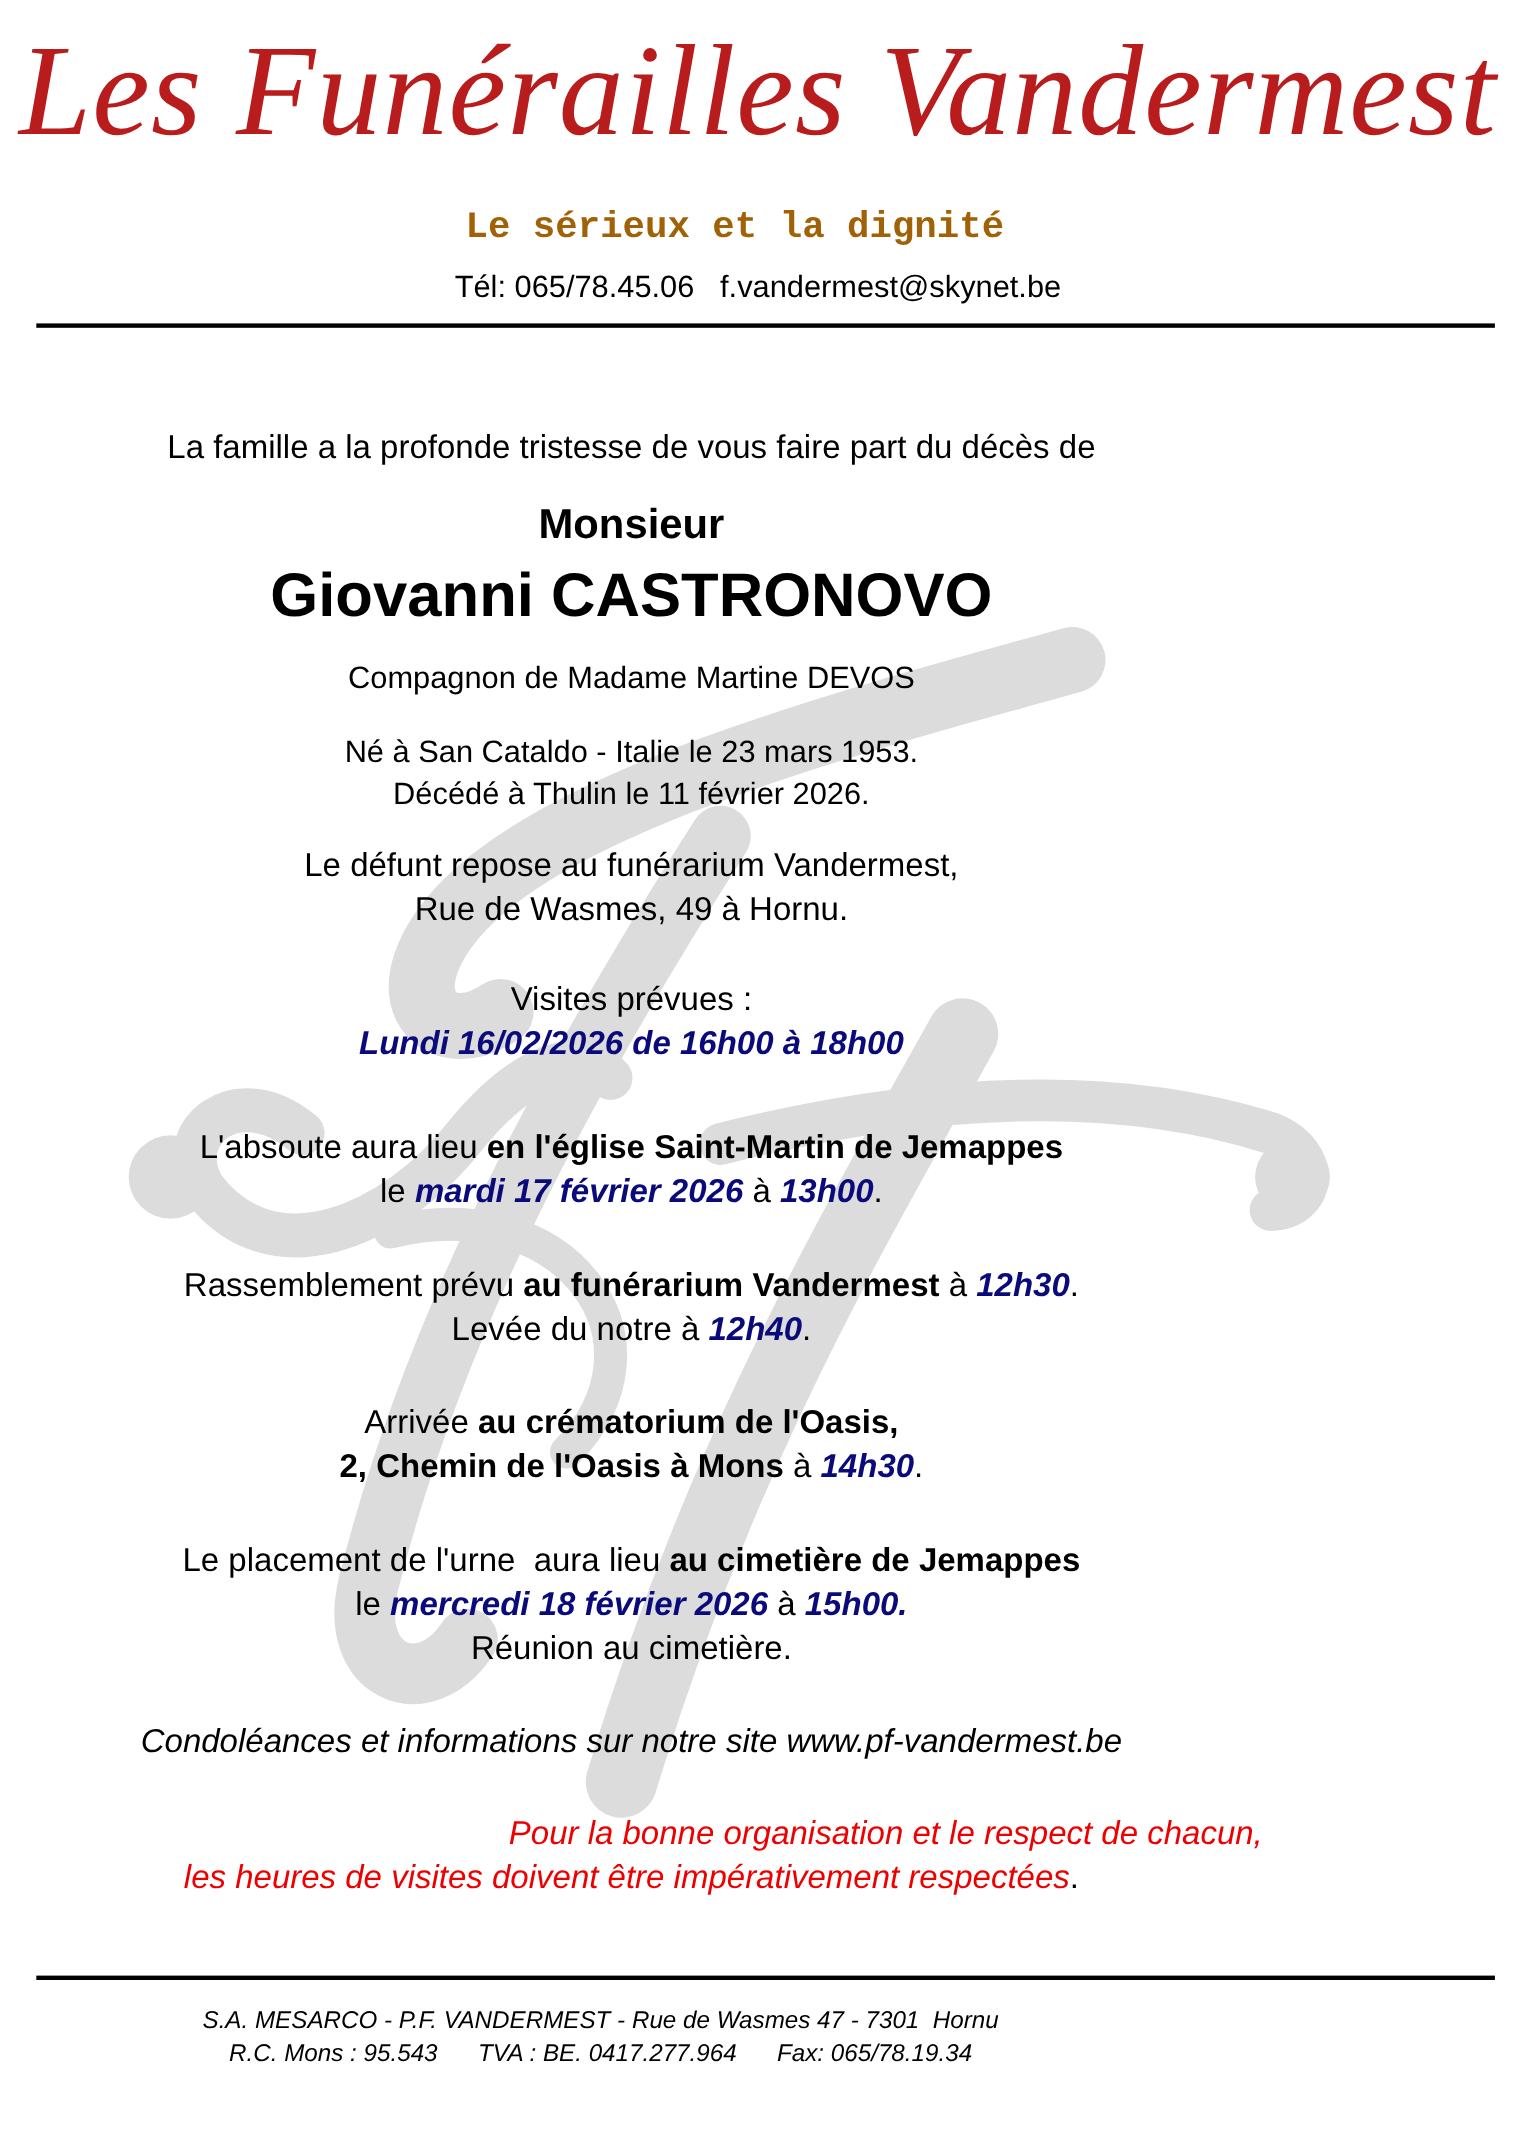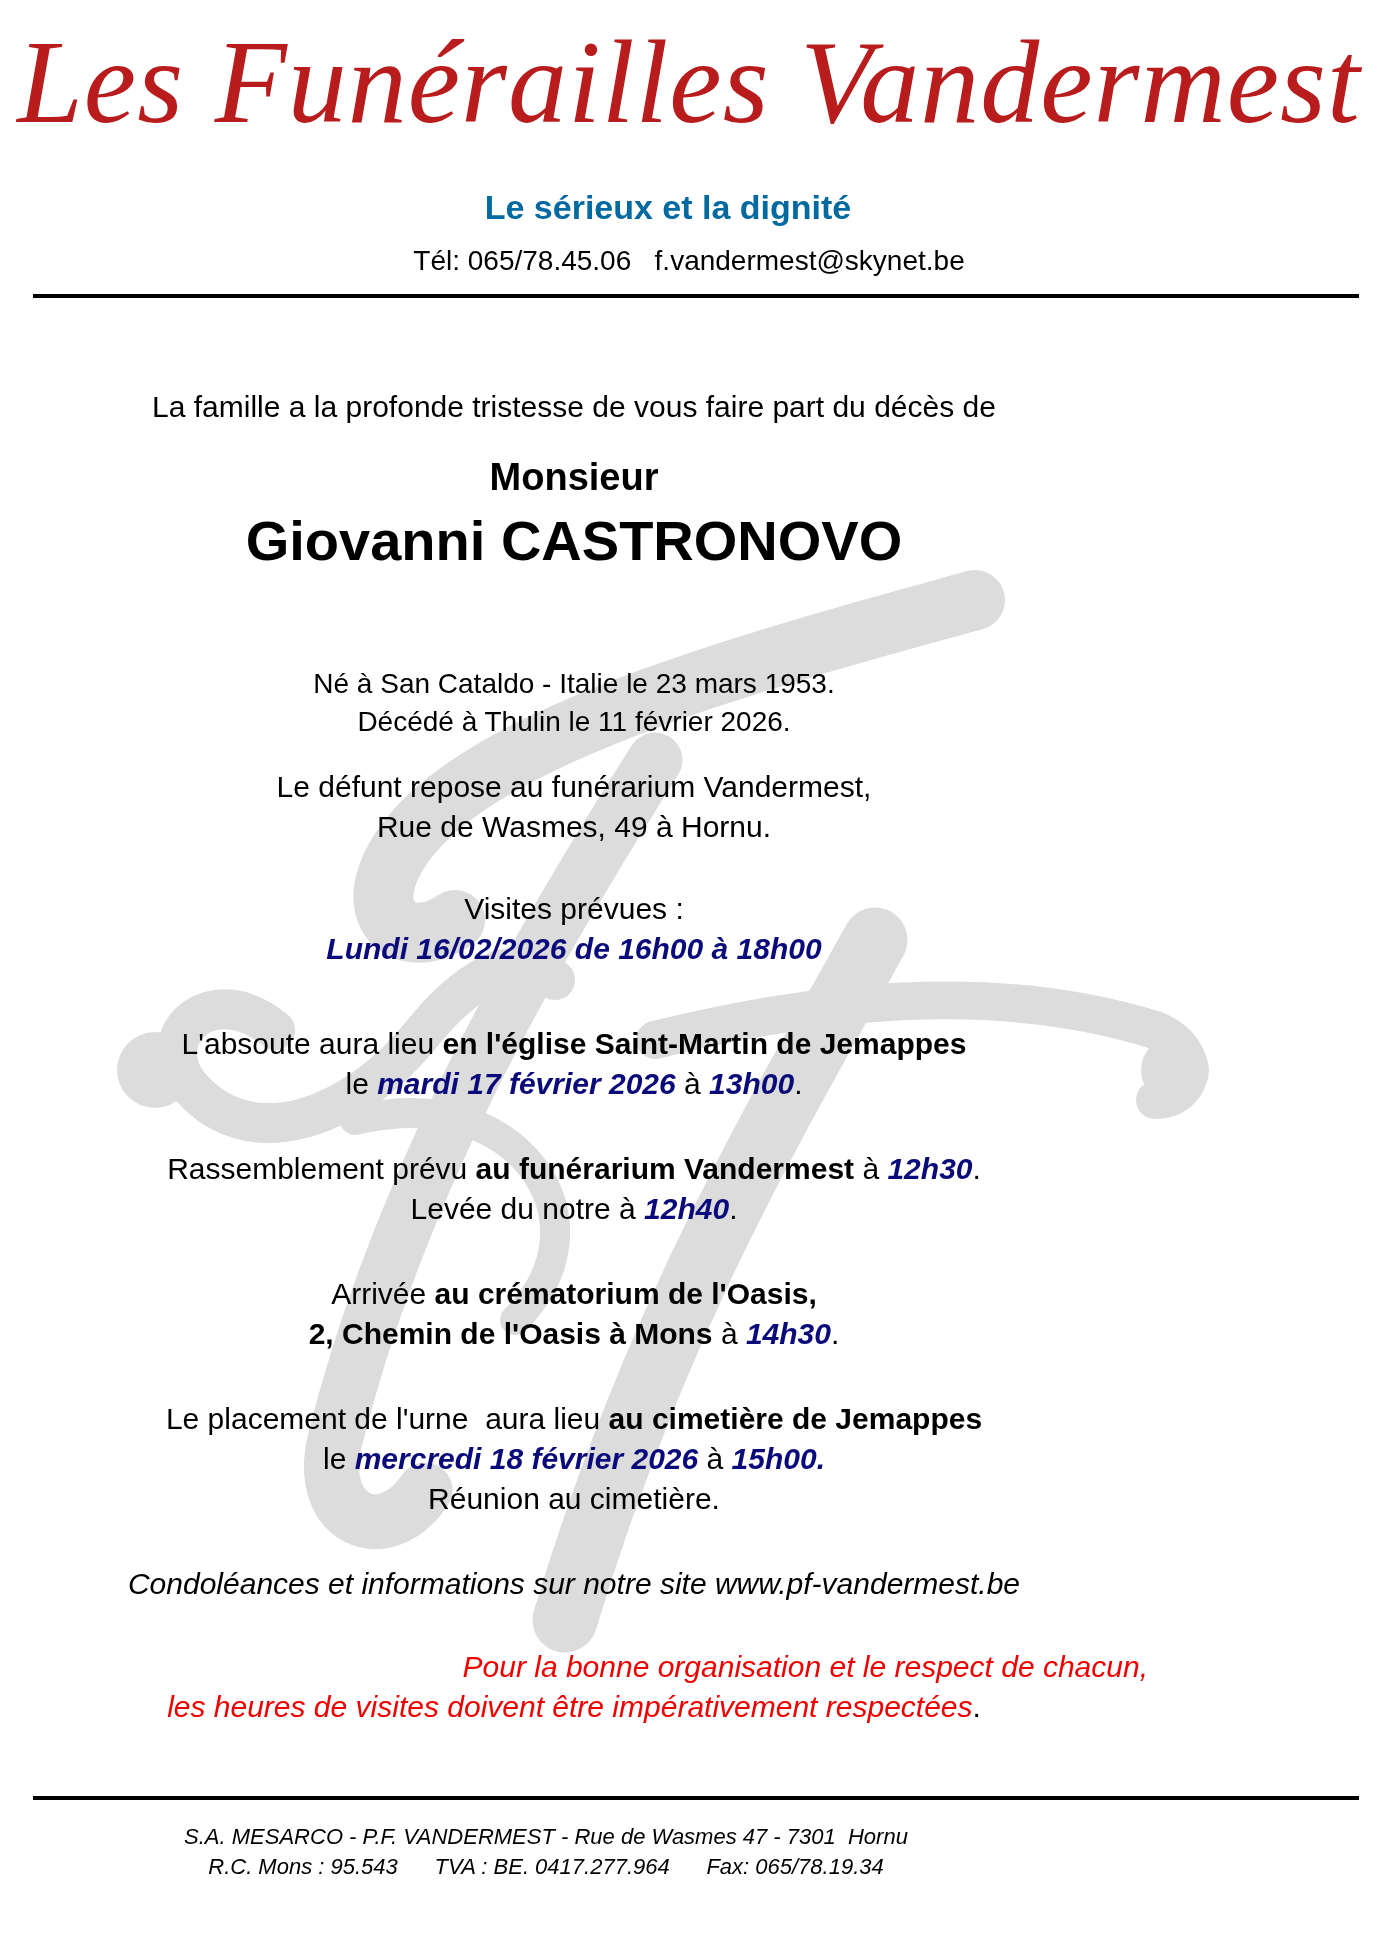--- a/index.html
+++ b/index.html
@@ -3,21 +3,21 @@
 <meta charset="utf-8">
 <style>
   html, body { margin: 0; padding: 0; background: #ffffff; }
   body { width: 1378px; height: 1948px; position: relative; overflow: hidden;
          font-family: "Liberation Sans", sans-serif; color: #000; }
   .page { position: absolute; inset: 0; }
   .brand { position: absolute; top: 18px; left: 0; width: 1378px; text-align: center;
            font-family: "Liberation Serif", serif; font-style: italic; color: #b91c1c;
            font-size: 118px; line-height: 130px; letter-spacing: 1px; font-weight: normal; }
   .tagline { position: absolute; top: 188px; left: 0; width: 1336px; text-align: center;
-             color: #0369a1; font-weight: bold; font-size: 34px; }
+             color: #a16207; font-weight: bold; font-size: 34px; font-family: Liberation Mono, monospace; }
   .contact { position: absolute; top: 245px; left: 0; width: 1378px; text-align: center;
              font-size: 28px; white-space: pre; }
   .rule { position: absolute; left: 33px; width: 1326px; height: 4px; background: #000; }
   .rule.top { top: 294px; }
   .rule.bottom { top: 1796px; }
   .watermark { position: absolute; left: 95px; top: 560px; width: 1200px; height: 1100px; z-index: 0; }
   .content { position: absolute; left: 0; width: 1148px; text-align: center; z-index: 1; }
   .line { font-size: 30px; line-height: 38px; }
   .intro { top: 388px; font-size: 30px; }
   .monsieur { top: 456px; font-size: 38px; font-weight: bold; }
@@ -49,20 +49,21 @@
       <path d="M560 480 C 720 440, 900 420, 1060 470 C 1110 490, 1100 540, 1060 540" stroke-width="38"></path>
       <path d="M260 560 C 420 520, 520 660, 420 760" stroke-width="30"></path>
     </g>
     <circle cx="60" cy="510" r="38" fill="#dcdcdc"></circle>
     <circle cx="1080" cy="510" r="34" fill="#dcdcdc"></circle>
   </svg>
 
   <div class="content intro line" style="top:388px;">La famille a la profonde tristesse de vous faire part du décès de</div>
   <div class="content monsieur">Monsieur</div>
   <div class="content name">Giovanni CASTRONOVO</div>
+  <div class="content companion">Compagnon de Madame Martine DEVOS</div>
 
   <div class="content line" style="top:665px; font-size:28px;">Né à San Cataldo - Italie le 23 mars 1953.</div>
   <div class="content line" style="top:703px; font-size:28px;">Décédé à Thulin le 11 février 2026.</div>
 
   <div class="content line" style="top:768px;">Le défunt repose au funérarium Vandermest,</div>
   <div class="content line" style="top:808px;">Rue de Wasmes, 49 à Hornu.</div>
 
   <div class="content line" style="top:890px;">Visites prévues :</div>
   <div class="content line blue" style="top:930px;">Lundi 16/02/2026 de 16h00 à 18h00</div>
 

